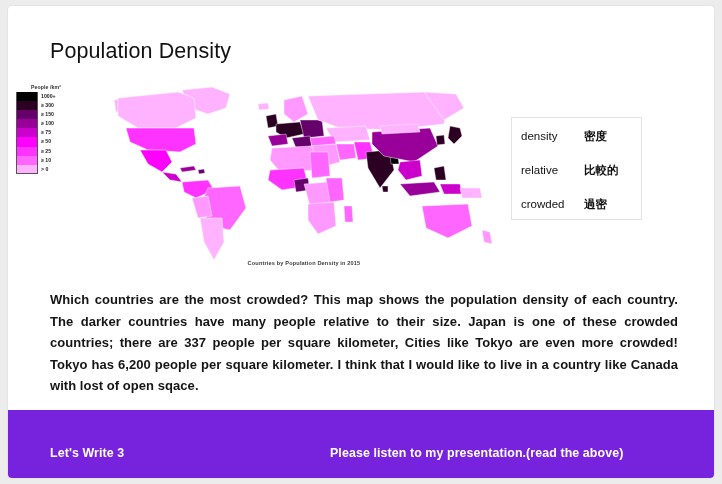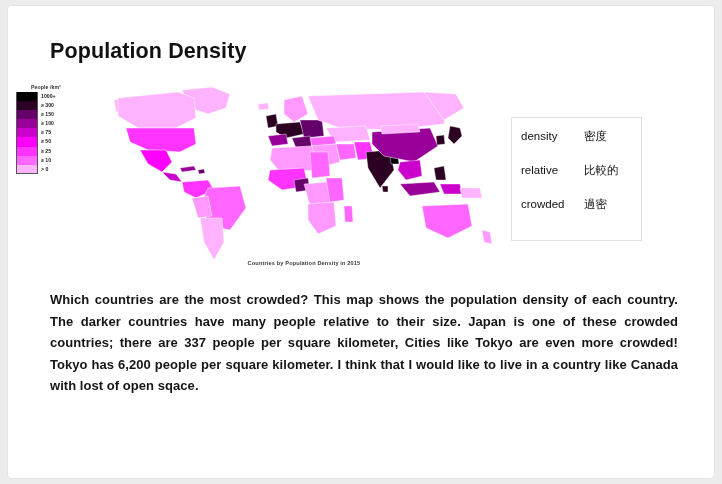--- a/index.html
+++ b/index.html
@@ -26,21 +26,21 @@
     box-shadow: 0 0 0 1px #e4e4e4;
     overflow: hidden;
   }
 
   
   #page-title {
     position: absolute;
     left: 42px;
     top: 33px;
     font-size: 21.5px;
-    font-weight: bold;
+    font-weight: normal;
     color: #111111;
     letter-spacing: 0.1px;
   }
 
   
   #map-figure {
     position: absolute;
     left: 96px;
     top: 78px;
     width: 400px;
@@ -101,41 +101,41 @@
     line-height: 9.1px;
     white-space: nowrap;
   }
 
   
   #vocab-box {
     position: absolute;
     left: 503px;
     top: 111px;
     width: 131px;
-    height: 124px;
+    height: 103px;
     background: #ffffff;
     border: 1px solid #e2e2e2;
     box-sizing: border-box;
   }
   .vocab-row {
     display: flex;
     align-items: center;
     height: 32px;
     padding-left: 9px;
     margin-top: 2px;
   }
   .vocab-en {
     width: 63px;
     font-size: 11.5px;
     color: #111111;
   }
   .vocab-jp {
     font-size: 11.5px;
     color: #111111;
-    font-weight: normal;
+    font-weight: bold;
   }
 
   
   #body-paragraph {
     position: absolute;
     left: 42px;
     top: 283px;
     width: 628px;
     font-size: 13px;
     font-weight: bold;
@@ -333,14 +333,18 @@
       <span class="vocab-jp">比較的</span>
     </div>
     <div class="vocab-row">
       <span class="vocab-en">crowded</span>
       <span class="vocab-jp">過密</span>
     </div>
   </div>
 
   <div id="body-paragraph">Which countries are the most crowded? This map shows the population density of each country. The darker countries have many people relative to their size. Japan is one of these crowded countries; there are 337 people per square kilometer, Cities like Tokyo are even more crowded! Tokyo has 6,200 people per square kilometer. I think that I would like to live in a country like Canada with lost of open sqace.</div>
 
+  <div id="footer-bar">
+    <div id="footer-left-label">Let's Write 3</div>
+    <div id="footer-right-label">Please listen to my presentation.(read the above)</div>
+  </div>
 
 </div>
 
 </body></html>

